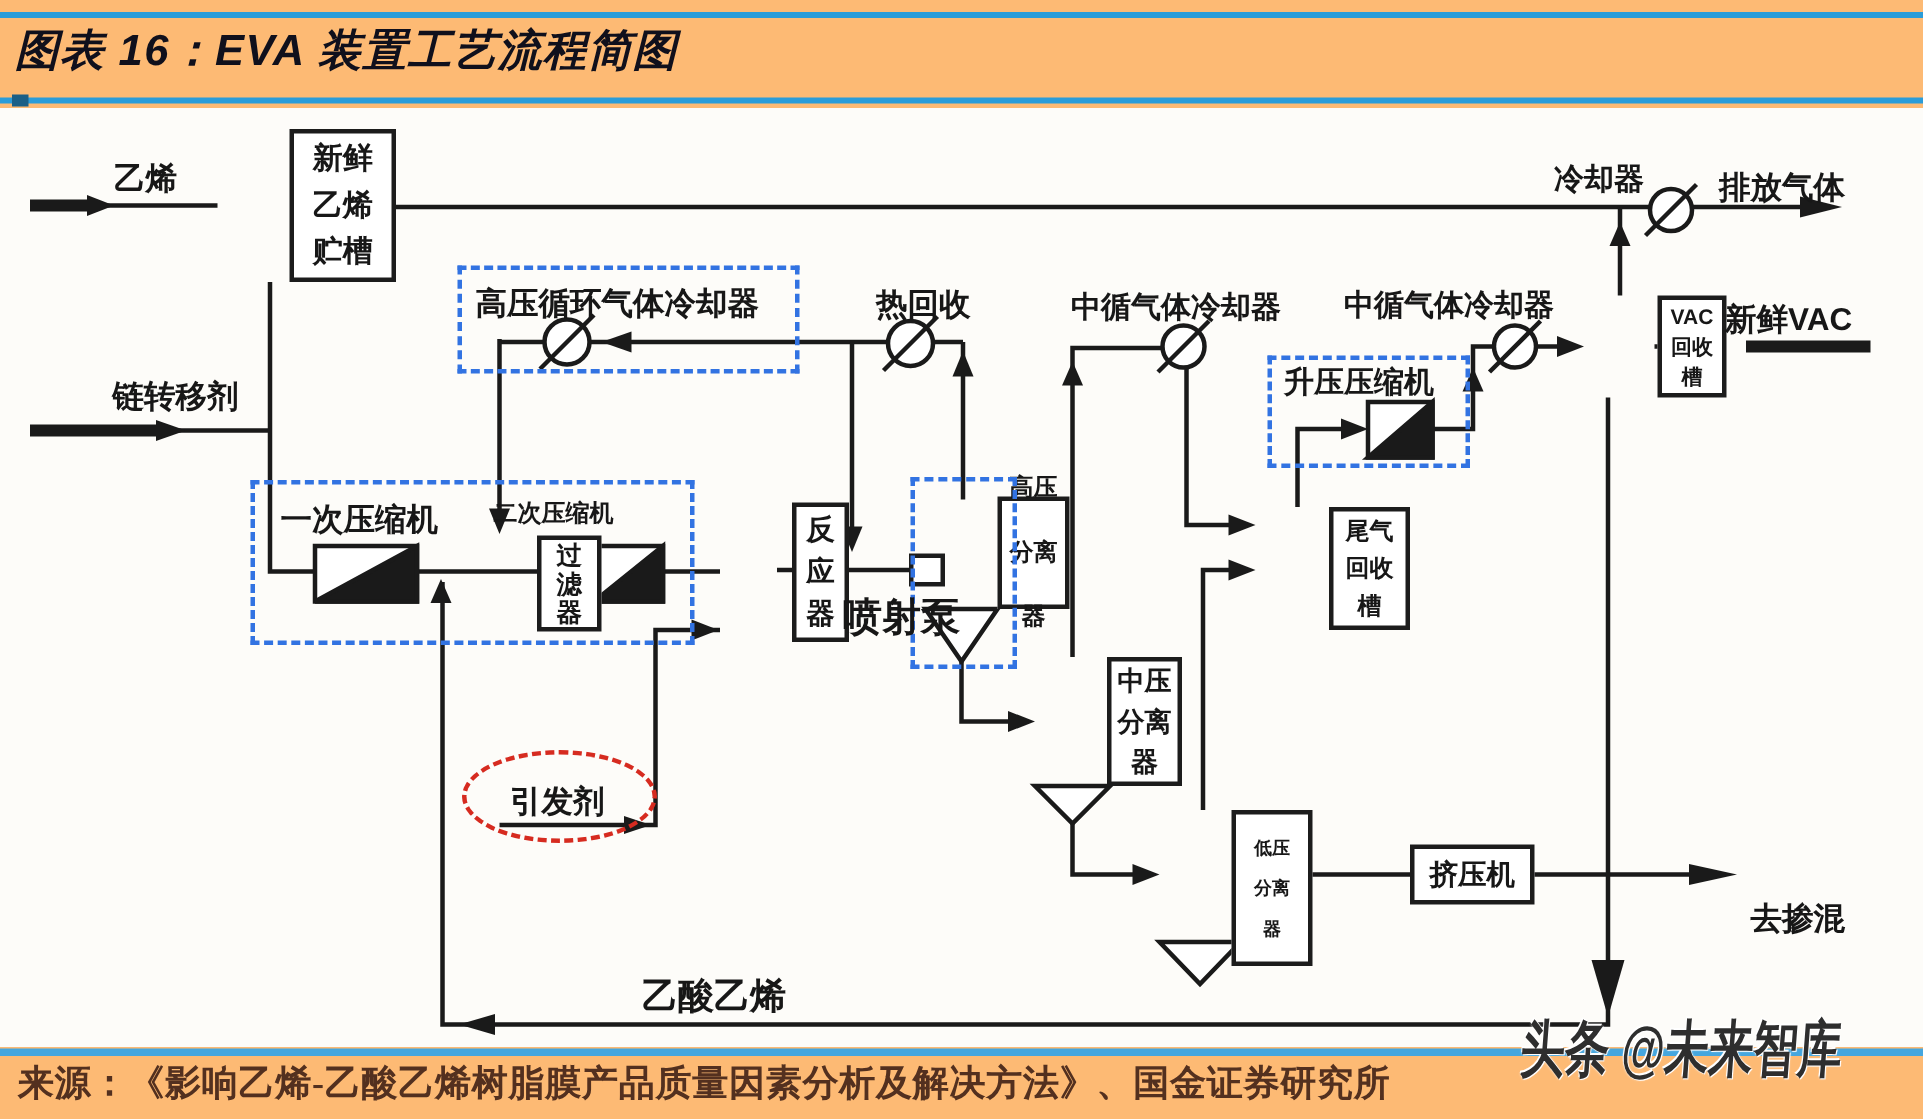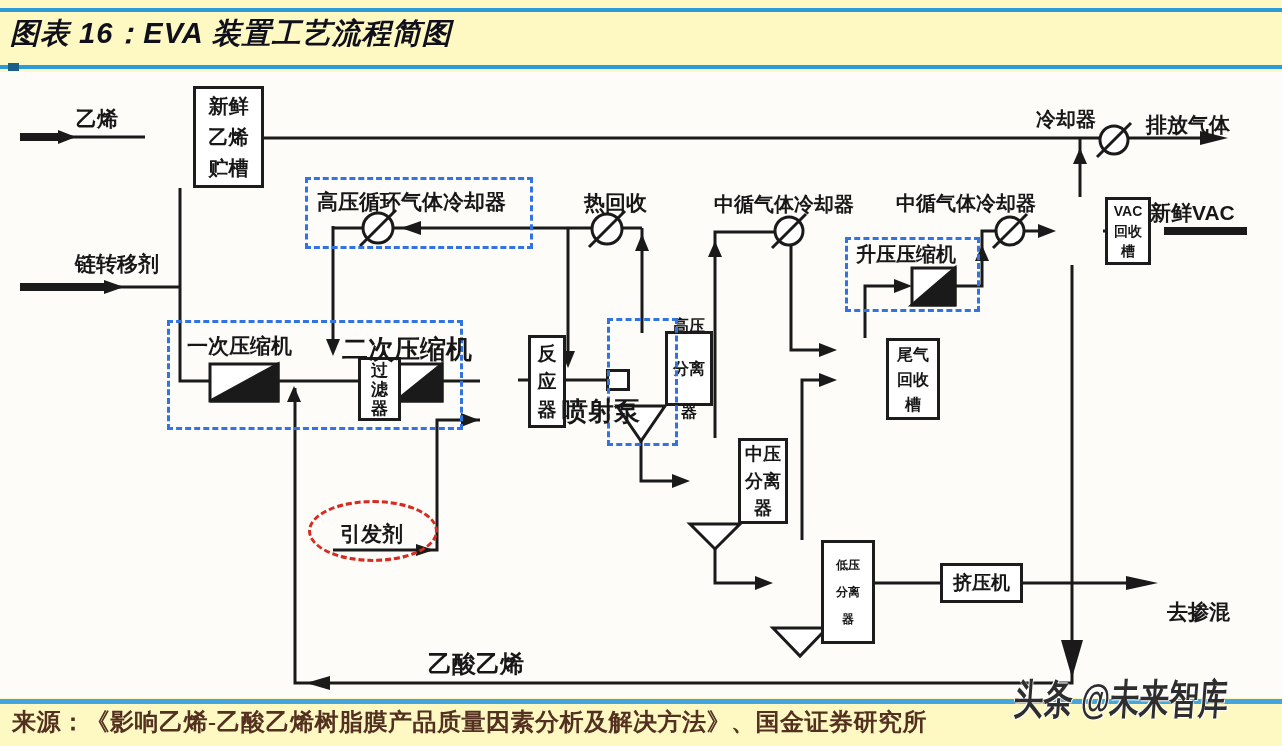--- a/index.html
+++ b/index.html
@@ -1,17 +1,17 @@
 <!DOCTYPE html>
 <html><head>
 <meta charset="utf-8">
 <style>
   html,body{margin:0;padding:0;}
   body{width:1282px;height:746px;font-family:"Liberation Sans",sans-serif;}
-  .page{position:relative;width:1282px;height:746px;background:#fef9c3;overflow:hidden;}
+  .page{position:relative;width:1282px;height:746px;background:#fdba74;overflow:hidden;}
   .canvas{position:absolute;left:0;top:72px;width:1282px;height:626px;background:#fdfcf9;}
   .rule{position:absolute;left:0;width:1282px;background:#2b9cd8;}
   .rule-top{top:8px;height:4px;}
   .rule-title{top:65px;height:4px;}
   .rule-bottom{top:699px;height:5px;background:#45a6de;z-index:6;}
   .cap{position:absolute;left:8px;top:-2px;width:11px;height:8px;background:#1b5f86;}
   .title{position:absolute;left:10px;top:14px;font-size:29px;font-weight:bold;font-style:italic;
          color:#10101c;letter-spacing:1px;white-space:nowrap;z-index:5;}
   .source{position:absolute;left:12px;top:706px;font-size:24px;color:#53301f;
           font-family:"Liberation Serif",serif;font-weight:600;letter-spacing:0.5px;white-space:nowrap;z-index:7;}
@@ -186,21 +186,21 @@
 
   <div class="dash" style="left:167px;top:320px;width:296px;height:110px;"></div>
   <div class="dash" style="left:305px;top:177px;width:228px;height:72px;"></div>
   <div class="dash" style="left:607px;top:318px;width:71px;height:128px;"></div>
   <div class="dash" style="left:845px;top:237px;width:135px;height:75px;"></div>
   <div class="redell" style="left:308px;top:500px;width:130px;height:62px;"></div>
 
   <div class="lbl" style="left:76px;top:105px;font-size:21px;">乙烯</div>
   <div class="lbl" style="left:75px;top:250px;font-size:21px;">链转移剂</div>
   <div class="lbl" style="left:187px;top:332px;font-size:21px;">一次压缩机</div>
-  <div class="lbl" style="left:342px;top:332px;font-size:26px;">二次压缩机</div>
+  <div class="lbl" style="left:329px;top:332px;font-size:16px;">二次压缩机</div>
   <div class="lbl" style="left:317px;top:188px;font-size:21px;text-align:center;">高压循环气体冷却器</div>
   <div class="lbl" style="left:584px;top:189px;font-size:21px;">热回收</div>
   <div class="lbl" style="left:562px;top:394px;font-size:26px;">喷射泵</div>
   <div class="lbl" style="left:714px;top:191px;font-size:20px;">中循气体冷却器</div>
   <div class="lbl" style="left:896px;top:190px;font-size:20px;">中循气体冷却器</div>
   <div class="lbl" style="left:856px;top:241px;font-size:20px;">升压压缩机</div>
   <div class="lbl" style="left:1036px;top:106px;font-size:20px;">冷却器</div>
   <div class="lbl" style="left:1146px;top:111px;font-size:21px;">排放气体</div>
   <div class="lbl" style="left:1150px;top:199px;font-size:21px;">新鲜VAC</div>
   <div class="lbl" style="left:1167px;top:570px;font-size:21px;margin-top:28px;">去掺混</div>

